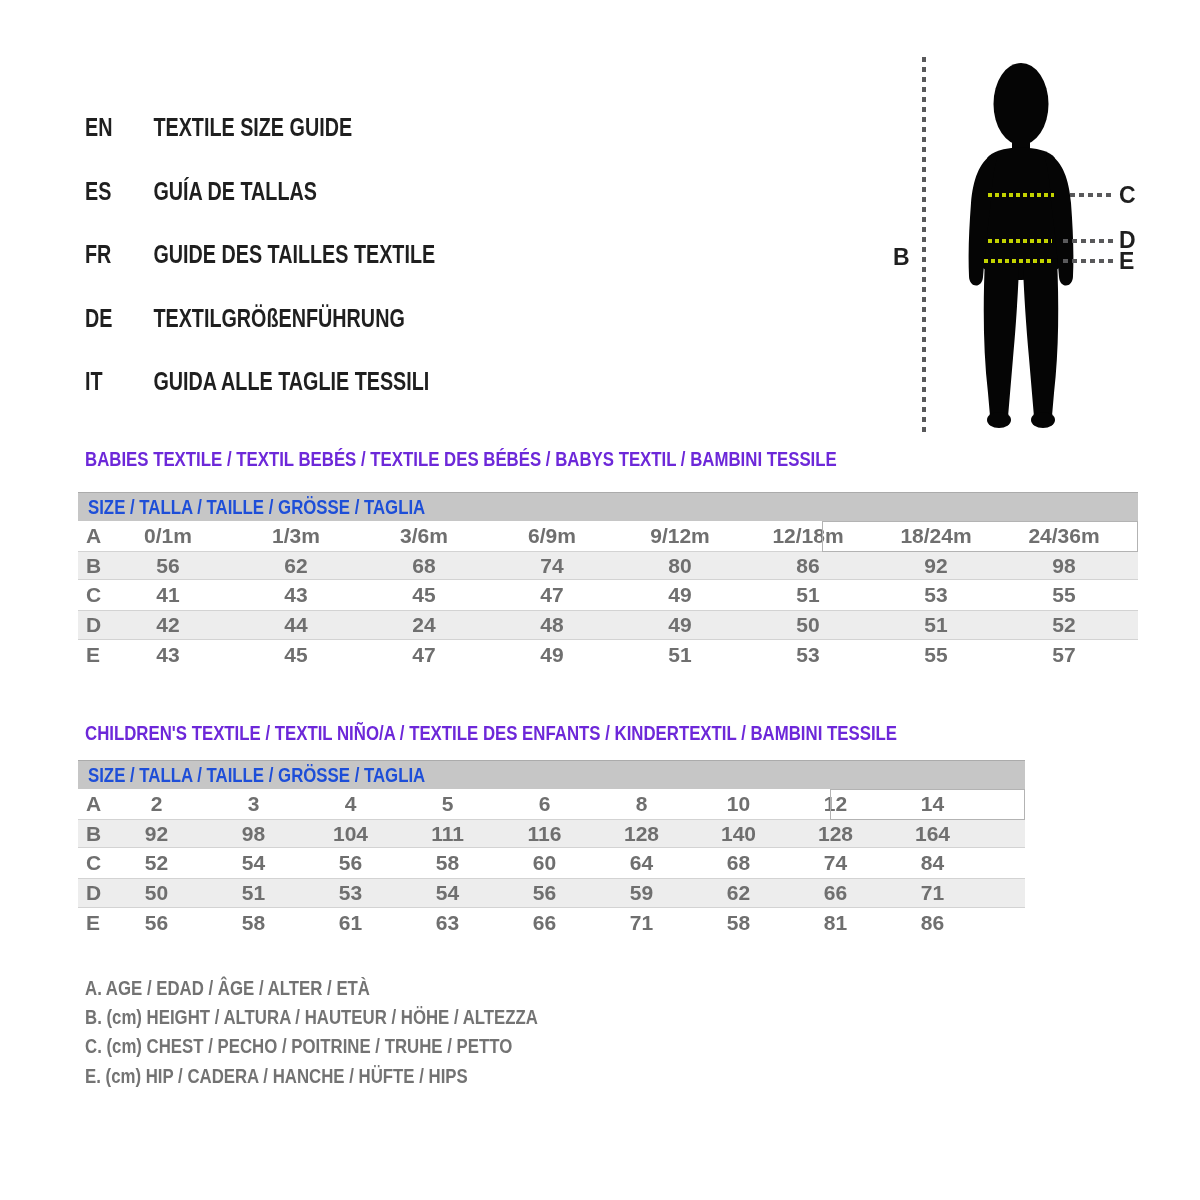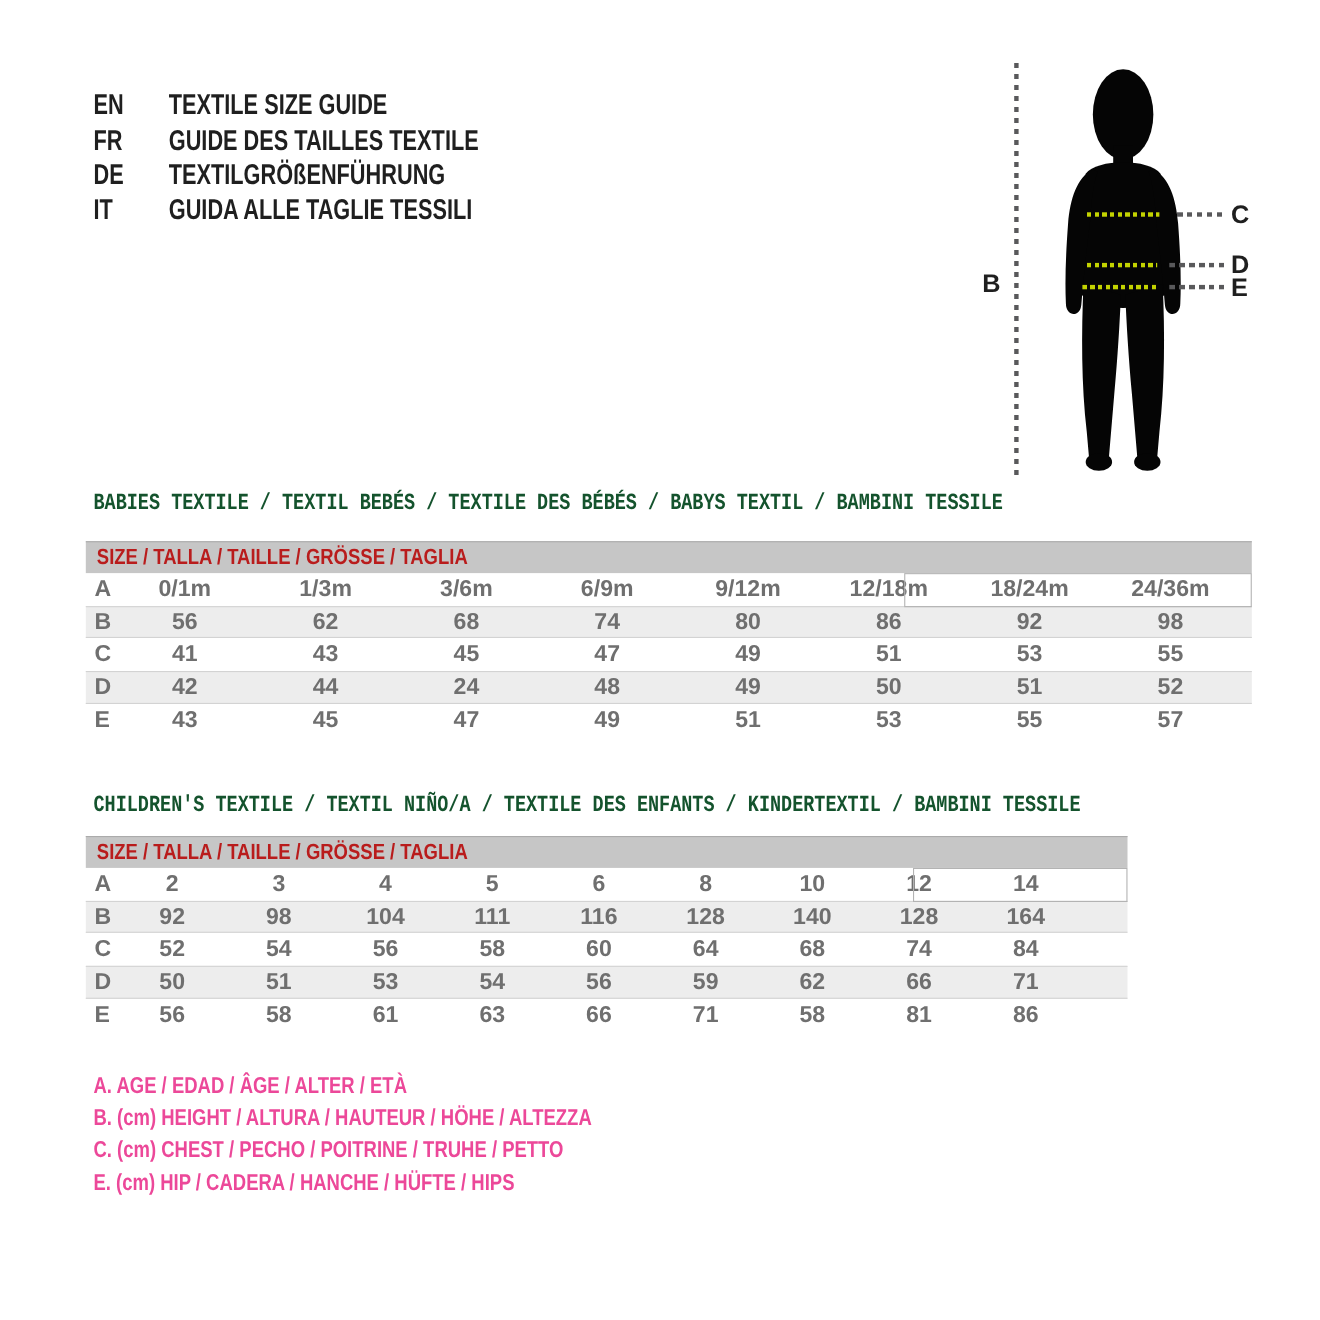--- a/index.html
+++ b/index.html
@@ -8,21 +8,21 @@
     font-family:"Liberation Sans", sans-serif; overflow:hidden;
   }
   
   .condA { display:flex; transform:scaleX(.76); transform-origin:0 50%; white-space:nowrap; }
   .condB { display:inline-block; transform:scaleX(.80); transform-origin:0 50%; white-space:nowrap; }
   .condC { display:inline-block; transform:scaleX(.84); transform-origin:0 50%; white-space:nowrap; }
 
   
   .lang-block { position:absolute; left:85px; top:80px; }
   .lang-row { height:31.5px; display:flex; align-items:center;
-              font-size:26px; font-weight:bold; color:#1f1f1f; }
+              font-size:26px; font-weight:bold; color:#1f1f1f;margin-top:32px; }
   .lang-code { width:90px; flex:0 0 90px; }
 
   
   .sil-svg { position:absolute; left:963px; top:58px; width:120px; height:372px; }
   .vline-b { position:absolute; left:922px; top:57px; width:4px; height:380px;
              background:repeating-linear-gradient(180deg,#59595b 0 5px,transparent 5px 10px); }
   .mline { position:absolute; height:4px;
            background:repeating-linear-gradient(90deg,#c3d300 0 4px,transparent 4px 7px); }
   .gline { position:absolute; height:4px;
            background:repeating-linear-gradient(90deg,#59595b 0 5px,transparent 5px 9px); }
@@ -32,58 +32,64 @@
   #gline-c { left:1070px; top:193px; width:43px; }
   #gline-d { left:1063px; top:239px; width:50px; }
   #gline-e { left:1063px; top:259px; width:50px; }
   .fig-label { position:absolute; font-size:23px; font-weight:bold; color:#1f1f1f; line-height:23px; }
   #lbl-b { left:893px;  top:246px; }
   #lbl-c { left:1119px; top:184px; }
   #lbl-d { left:1119px; top:229px; }
   #lbl-e { left:1119px; top:250px; }
 
   
-  .sec-heading { position:absolute; font-size:21px; font-weight:bold; color:#14532d;font-family:Liberation Mono, monospace; }
+  .sec-heading { position:absolute; font-size:21px; font-weight:bold; color:#6d28d9; }
   #babies-heading   { left:85px; top:447px; }
   #children-heading { left:85px; top:721px; }
 
   
   .tbl { position:absolute; }
   #tbl-babies   { left:78px; top:492px; width:1060px; }
   #tbl-children { left:78px; top:760px; width:947px;  }
   .tbl-head { height:29px; background:#c6c6c6; border-top:1px solid #ababab;
               box-sizing:border-box; display:flex; align-items:center; padding-left:10px;
-              font-size:20px; font-weight:bold; color:#b91c1c; }
+              font-size:20px; font-weight:bold; color:#1d4ed8; }
   .trow { display:grid; height:29.7px; align-items:center;
           font-size:21px; font-weight:bold; color:#6f6f6f; }
   #tbl-babies   .trow { grid-template-columns:26px repeat(8,128px) 1fr; }
   #tbl-children .trow { grid-template-columns:30px repeat(9,97px) 1fr; }
   .trow.shade { background:#ededed; border-top:1px solid #d3d3d3;
                 border-bottom:1px solid #d3d3d3; box-sizing:border-box; }
   .tc { text-align:center; }
   .tk { text-align:left; padding-left:8px; }
   .hl-box { position:absolute; border:1px solid #b3b3b3; box-sizing:border-box; background:transparent; }
   #hl-babies   { left:744px; top:29px; width:316px; height:31px; }
   #hl-children { left:752px; top:29px; width:195px; height:31px; }
 
   
   .legend { position:absolute; left:85px; top:973px; }
   .legend-row { height:29.4px; display:flex; align-items:center;
-                font-size:21px; font-weight:bold; color:#ec4899; }
+                font-size:21px; font-weight:bold; color:#737373; }
 </style>
 </head>
 <body>
 
 <div class="canvas">
 
   <div class="lang-block">
     <div class="lang-row">
         <span class="condA">
           <span class="lang-code">EN</span>
           <span>TEXTILE SIZE GUIDE</span>
+        </span>
+      </div>
+    <div class="lang-row">
+        <span class="condA">
+          <span class="lang-code">ES</span>
+          <span>GUÍA DE TALLAS</span>
         </span>
       </div>
     <div class="lang-row">
         <span class="condA">
           <span class="lang-code">FR</span>
           <span>GUIDE DES TAILLES TEXTILE</span>
         </span>
       </div>
     <div class="lang-row">
         <span class="condA">

